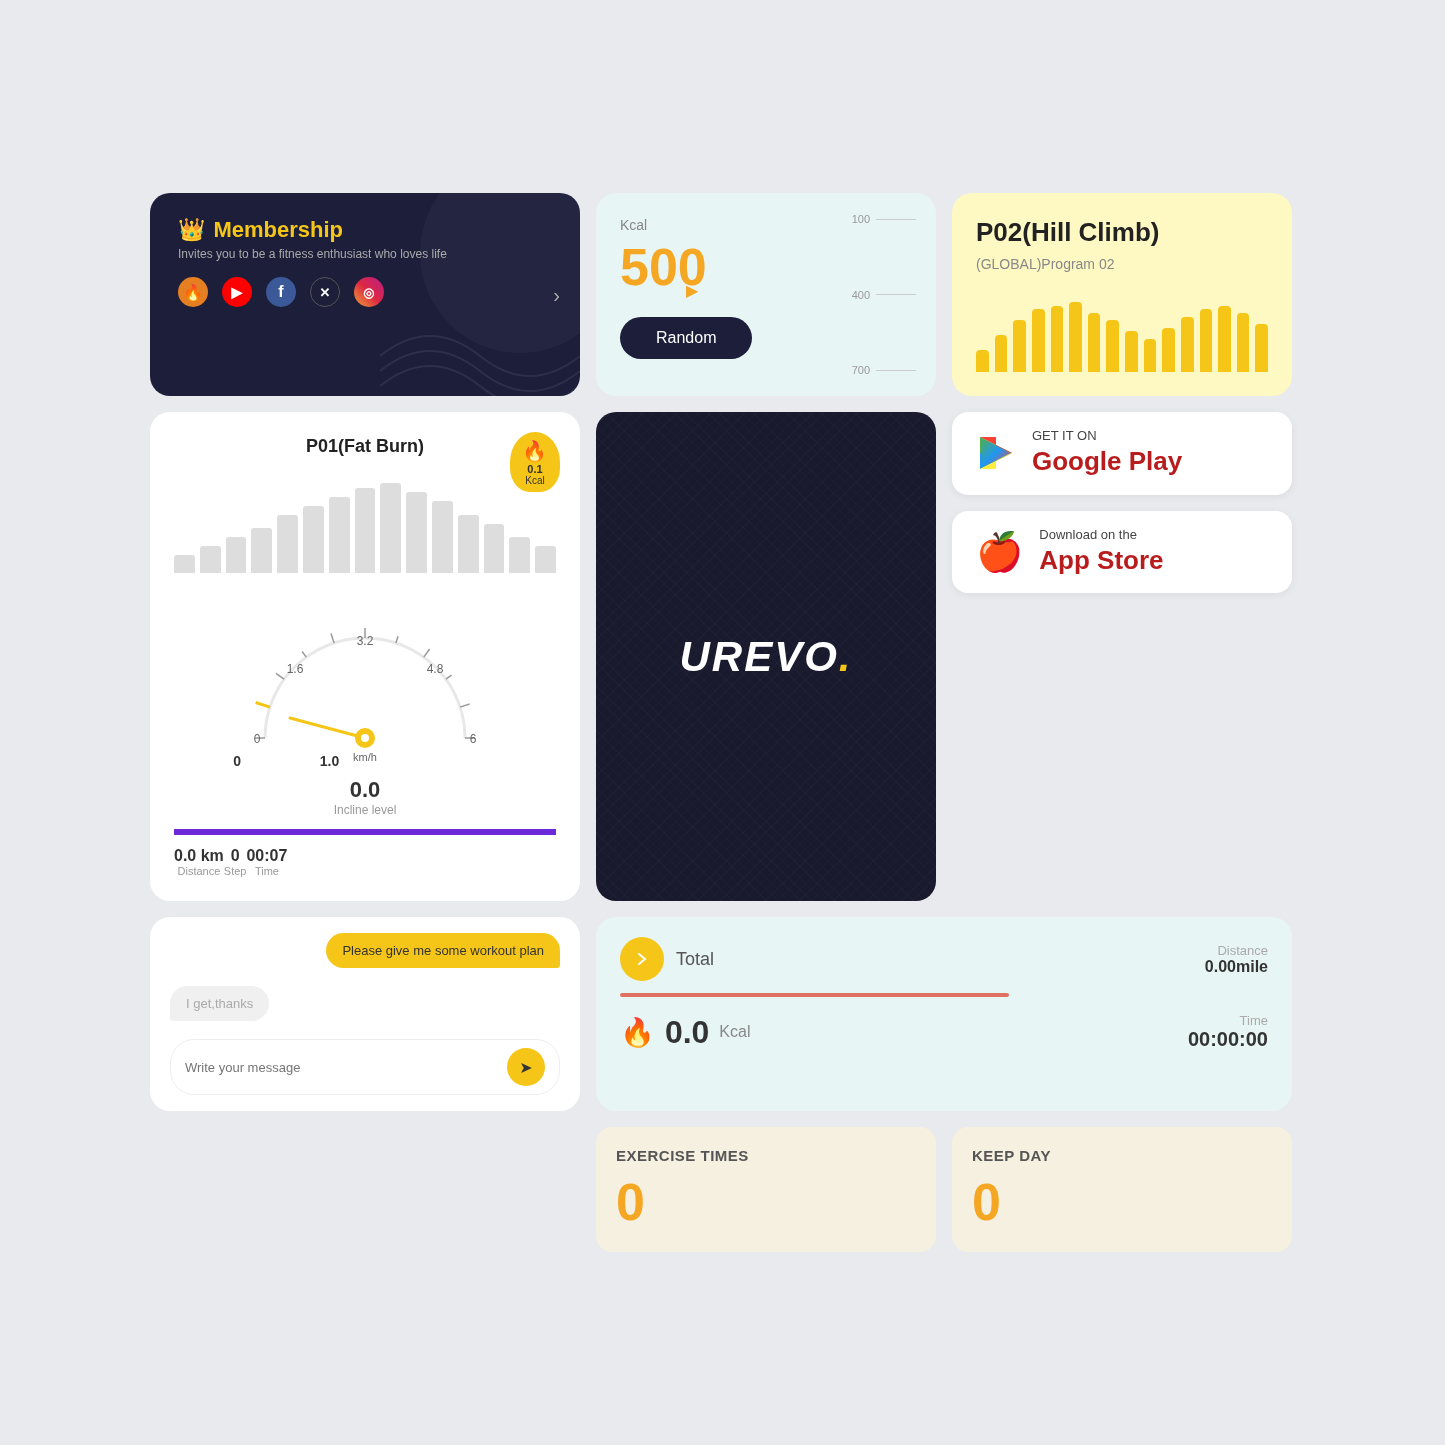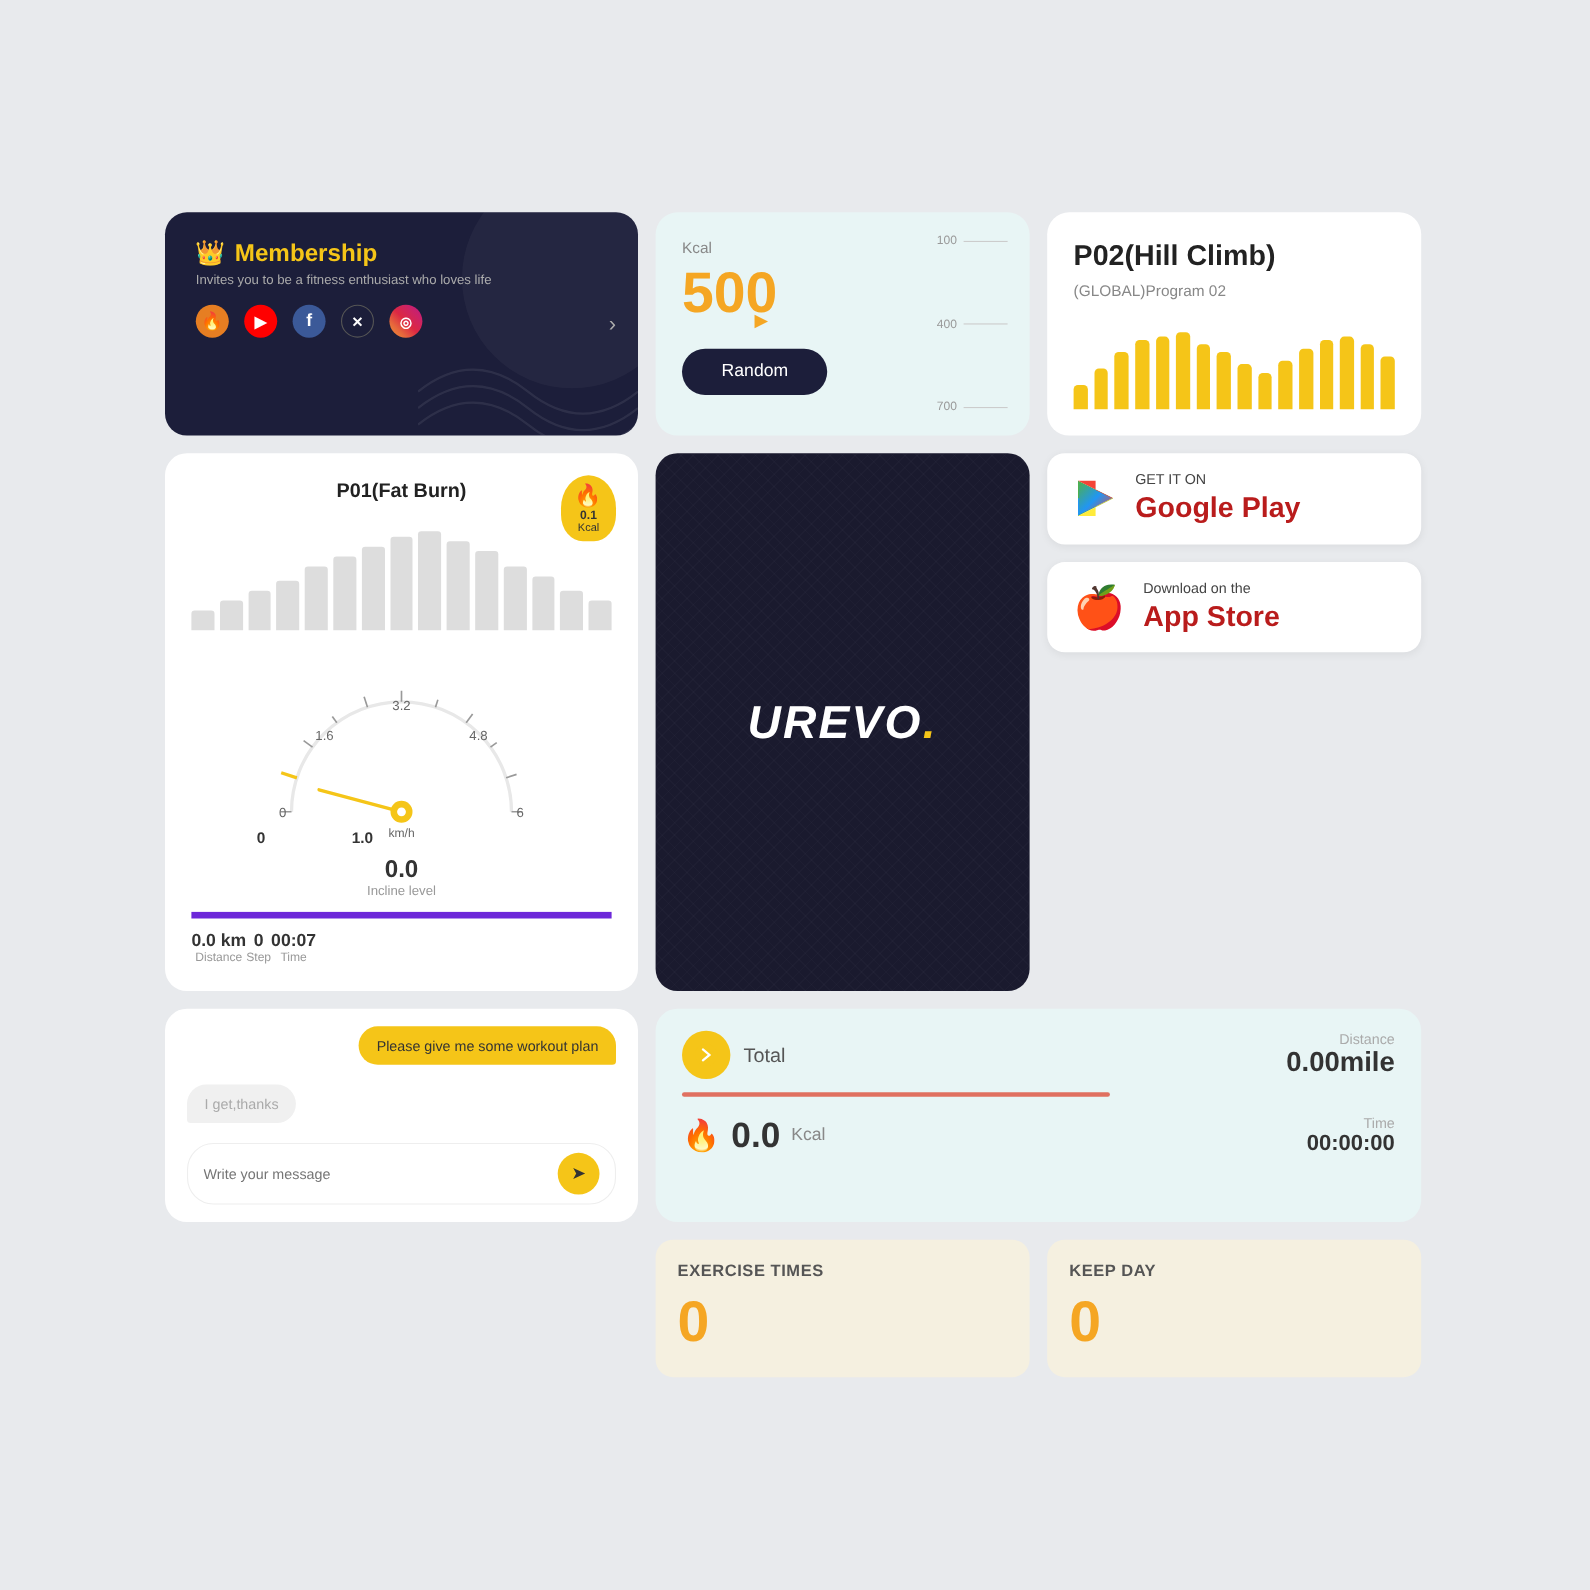--- a/index.html
+++ b/index.html
@@ -284,21 +284,21 @@
       font-size: 42px;
       font-weight: 900;
       color: white;
       letter-spacing: 2px;
       font-style: italic;
     }
     .urevo-dot { color: #f5c518; }
 
     
     .p02-card {
-      background: #ffffff;
+      background: #fef9c3;
       border-radius: 20px;
       padding: 24px;
       position: relative;
     }
     .p02-title {
       font-size: 26px;
       font-weight: 800;
       color: #222;
     }
     .p02-subtitle {
@@ -640,21 +640,21 @@
       <div class="total-coin">
         <svg width="24" height="24" viewBox="0 0 24 24" fill="none">
           <circle cx="12" cy="12" r="10" fill="#f5c518"></circle>
           <path d="M9 7 L15 12 L9 17" fill="none" stroke="#fff" stroke-width="2" stroke-linecap="round"></path>
         </svg>
       </div>
       <span class="total-label">Total</span>
       <div style="flex:1;"></div>
       <div style="text-align:right;">
         <div style="font-size:13px;color:#aaa;">Distance</div>
-        <div style="font-size:25px;font-weight:700;color:#333;">0.00mile</div>
+        <div style="font-size:16px;font-weight:700;color:#333;">0.00mile</div>
       </div>
     </div>
     <div class="total-progress"></div>
     <div class="total-stats-row">
       <div class="total-kcal-row">
         <span class="flame-sm">🔥</span>
         <span class="total-kcal-val">0.0</span>
         <span class="total-kcal-unit">Kcal</span>
       </div>
       <div style="text-align:right;">

